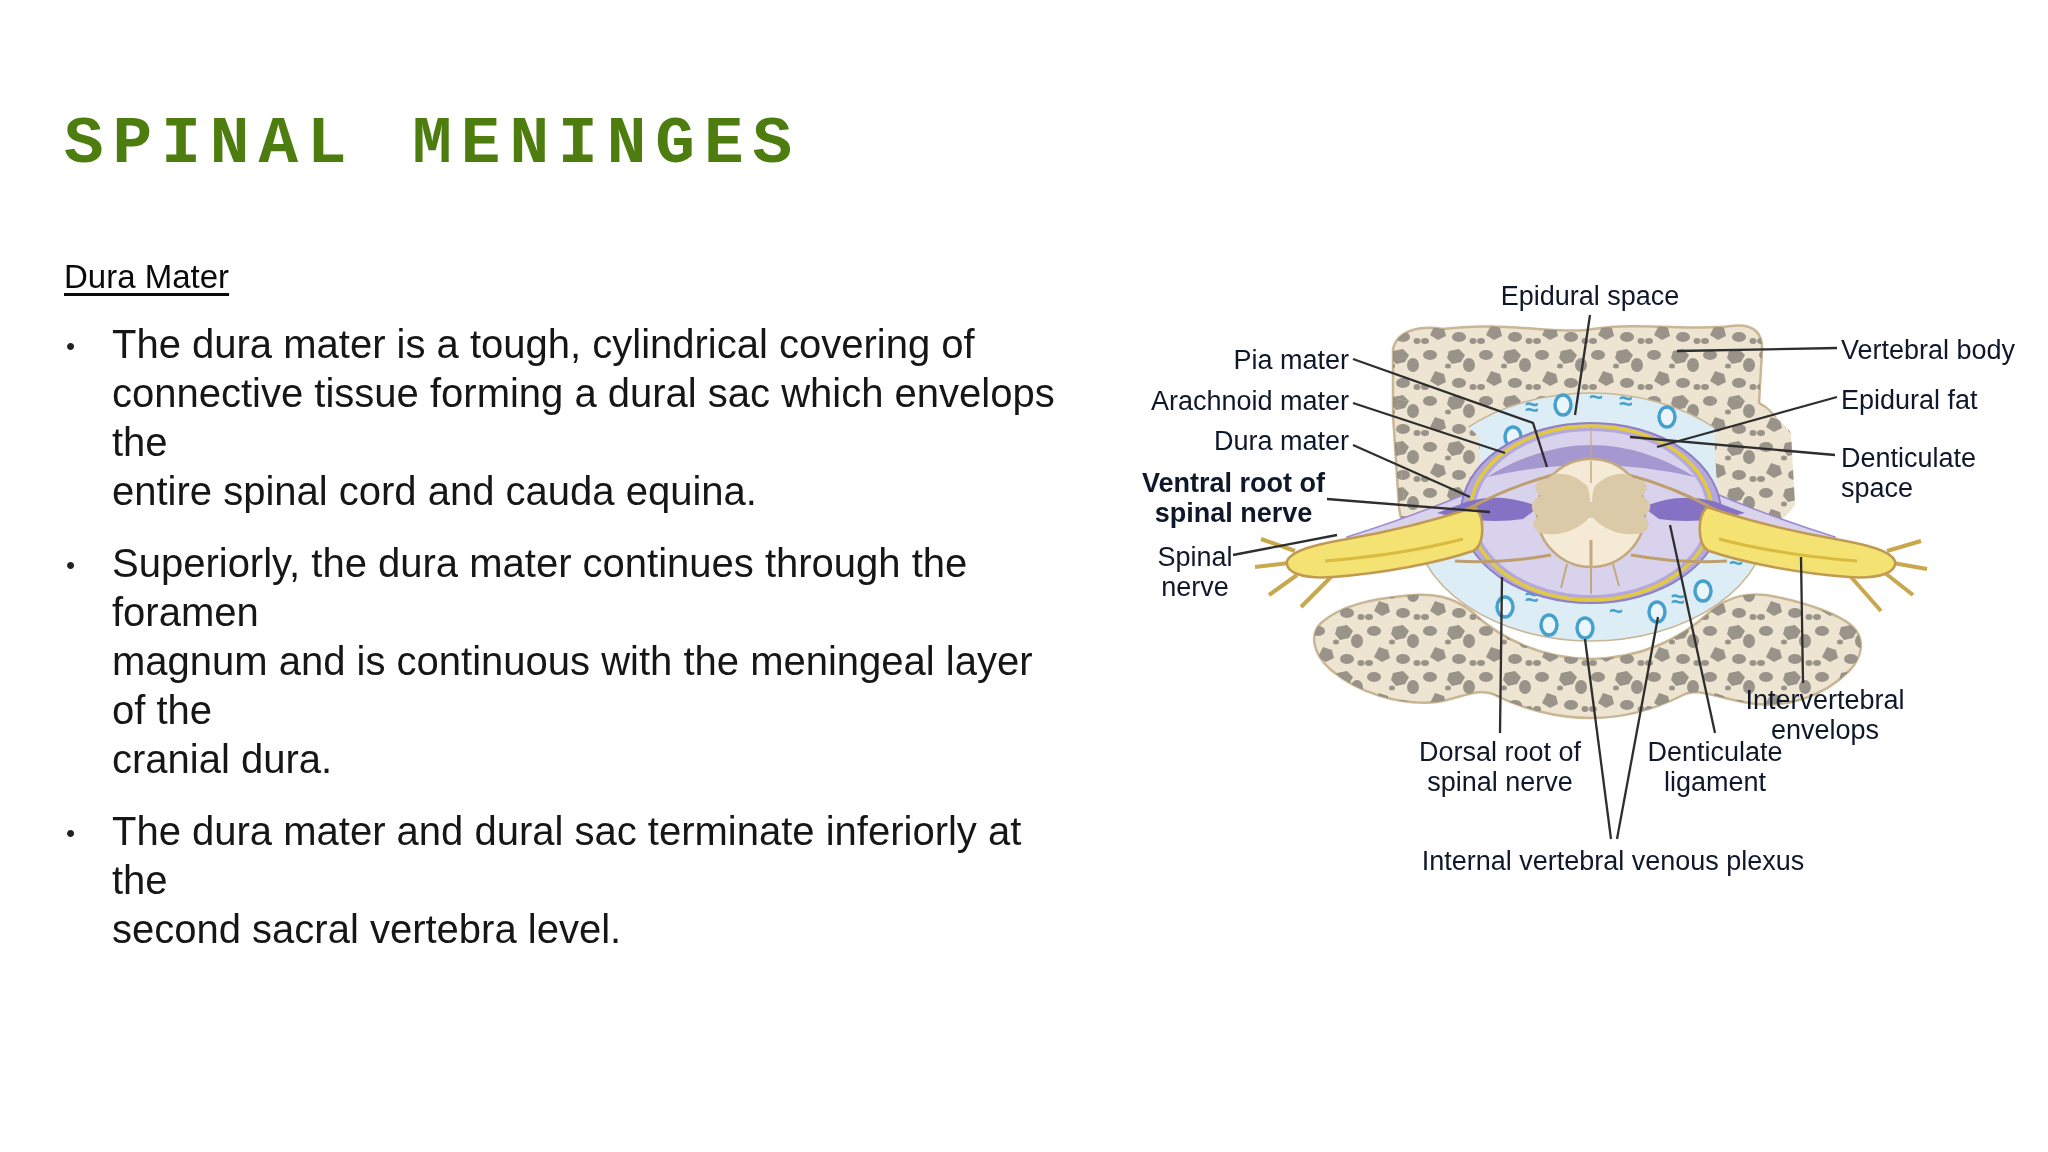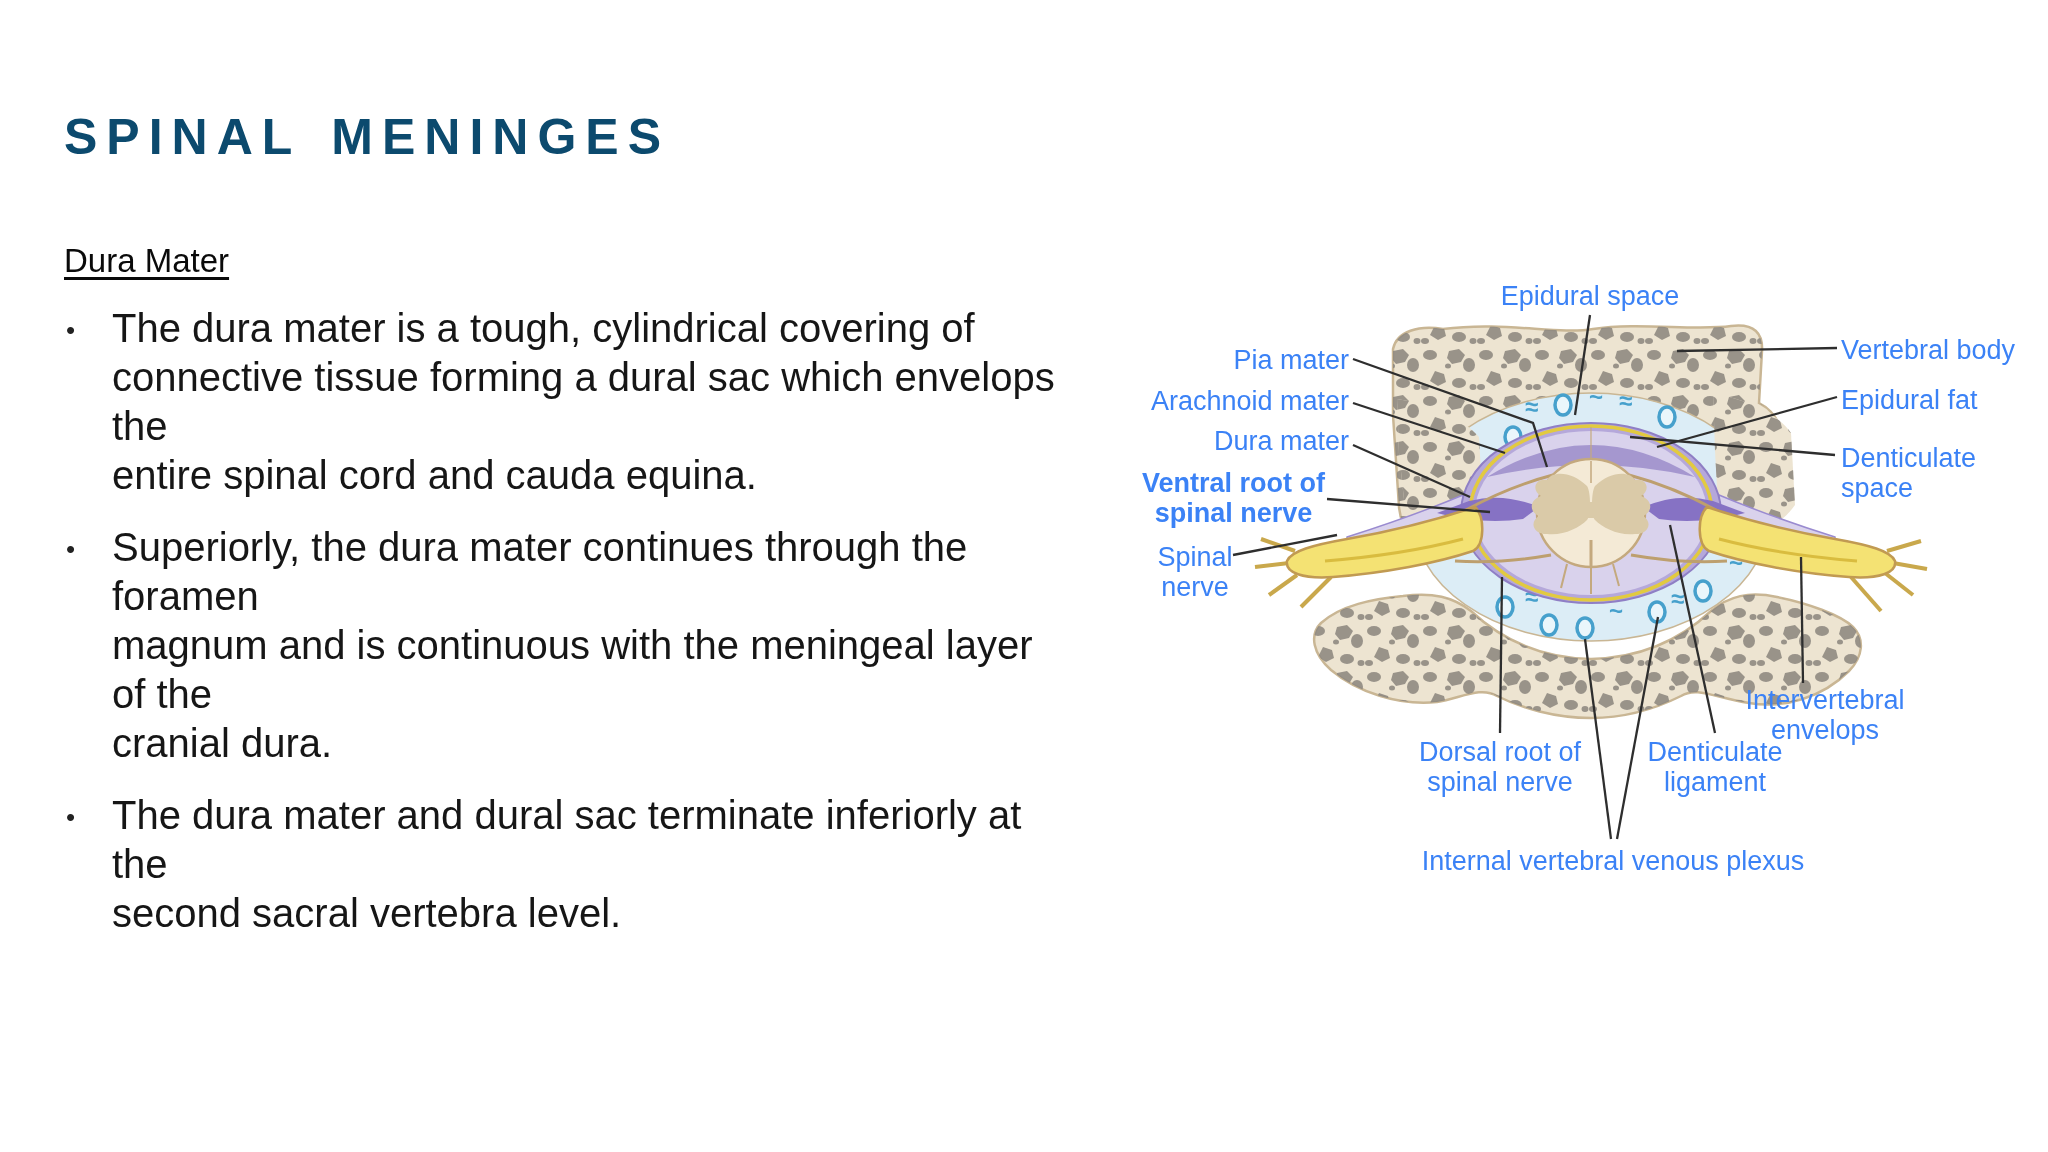--- a/index.html
+++ b/index.html
@@ -7,22 +7,22 @@
     position:relative; width:2048px; height:1152px;
     background:#ffffff; overflow:hidden;
     font-family:"Liberation Sans", sans-serif;
     color:#111;
   }
 
   
   .text-col { position:absolute; left:64px; top:112px; width:1010px; }
   .slide-title {
     margin:0 0 80px 0;
-    font-size:50px; font-weight:700; line-height:1;
-    letter-spacing:9px; word-spacing:8px; color:#0c4a6e;
+    font-size:66px; font-weight:700; line-height:1;
+    letter-spacing:9px; word-spacing:8px; color:#4d7c0f;font-family:Liberation Mono, monospace;
   }
   .section-heading {
     margin:0 0 24px 0;
     font-size:33px; font-weight:400; color:#0a0a0a;
     text-decoration:underline; text-underline-offset:5px;
   }
   .section-heading.second { margin-top:20px; }
   ul.bullets { list-style:none; margin:0; padding:0; }
   ul.bullets li {
     position:relative; padding-left:48px; margin:0 0 23px 0;
@@ -31,21 +31,21 @@
   }
   ul.bullets li::before {
     content:"\2022"; position:absolute; left:2px; top:2px;
     font-size:26px; color:#222;
   }
 
   
   .diagram { position:absolute; left:1085px; top:255px; width:940px; height:660px; }
   .diagram svg { position:absolute; left:0; top:0; }
   .dlabel {
-    position:absolute; font-size:27px; line-height:30px; color:#3b82f6;
+    position:absolute; font-size:27px; line-height:30px; color:#0f172a;
     white-space:pre-line;
   }
   .center { text-align:center; transform:translateX(-50%); }
   .right-anchor { }
 </style>
 </head>
 <body>
 
 <div class="page">
 

